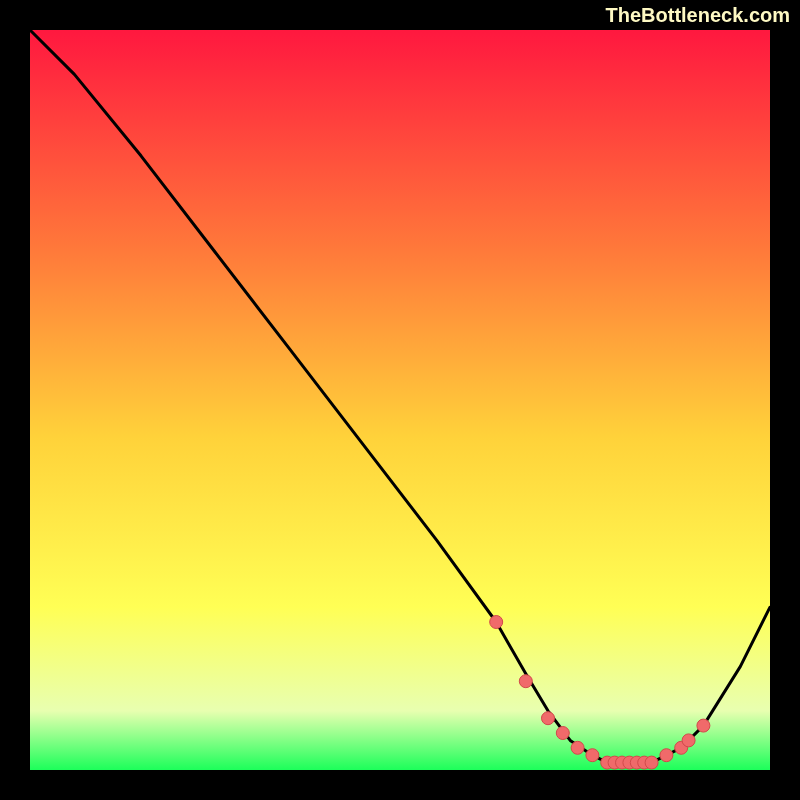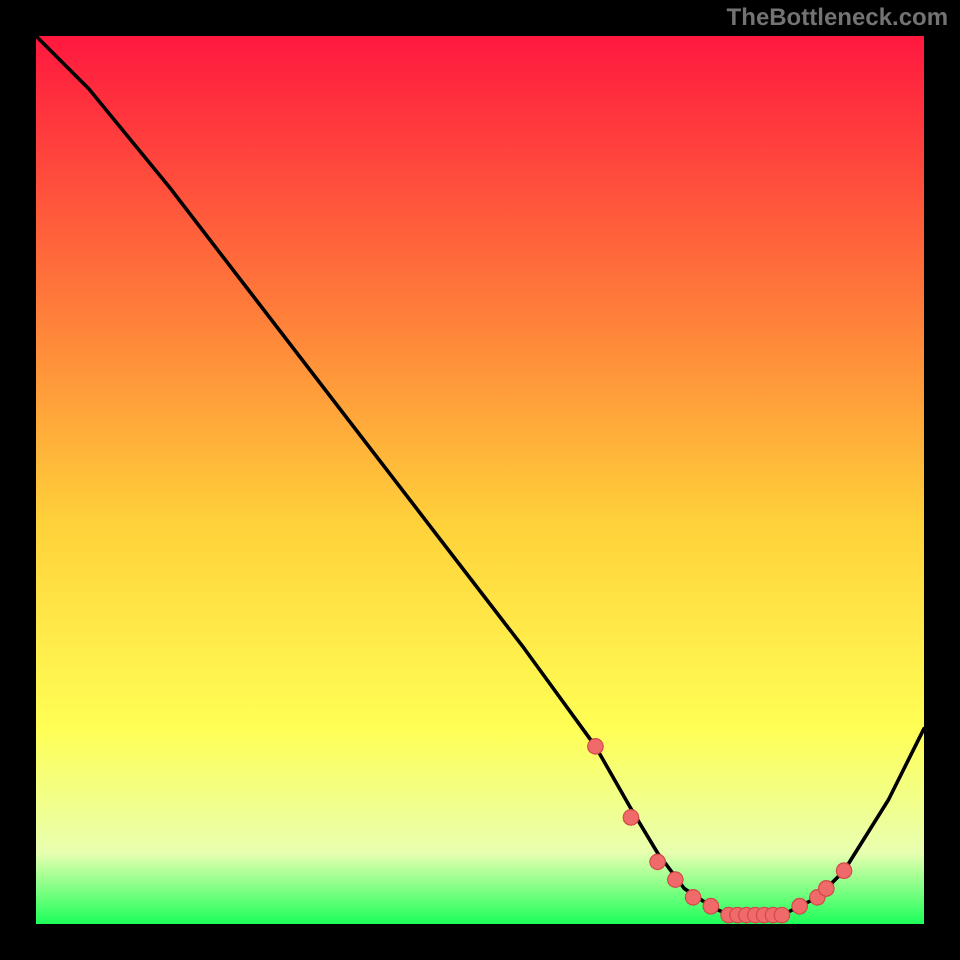--- a/index.html
+++ b/index.html
@@ -14,21 +14,21 @@
   .frame {
     position: relative;
     width: 800px;
     height: 800px;
     background: #000;
   }
   .watermark {
     position: absolute;
     top: 4px;
     right: 10px;
-    color: #737373;
+    color: #fef9c3;
     font-size: 20px;
     font-weight: 600;
     z-index: 50;
   }
   svg.plot {
     position: absolute;
     top: 0;
     left: 0;
   }
 </style>

